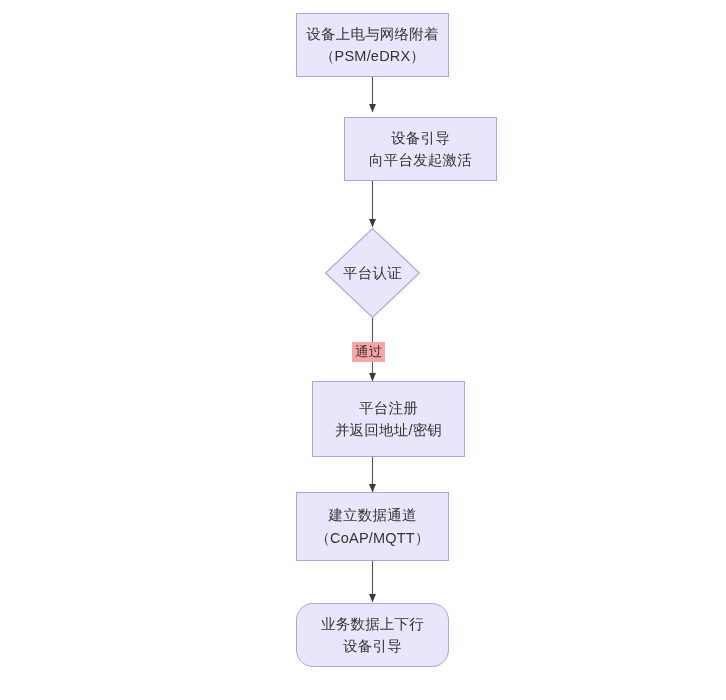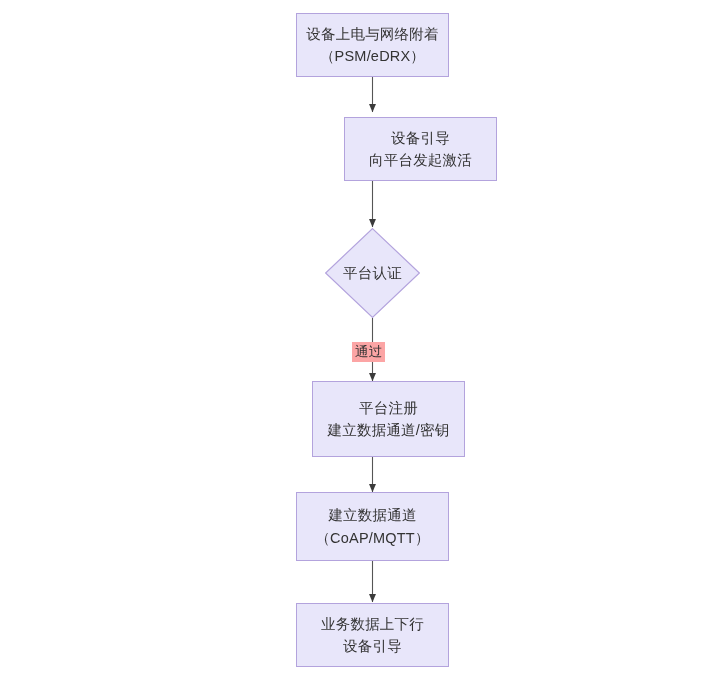--- a/index.html
+++ b/index.html
@@ -125,26 +125,26 @@
     <svg class="diamond-shape" viewBox="0 0 95 90" preserveAspectRatio="none" xmlns="http://www.w3.org/2000/svg">
       <polygon points="47.5,0.6 94.4,45 47.5,89.4 0.6,45" fill="#e8e6fa" stroke="#b3a3dd" stroke-width="1.2"></polygon>
     </svg>
     <span class="diamond-label">平台认证</span>
   </div>
 
   <div class="edge-label" style="left:352px; top:342px;">通过</div>
 
   <div class="node" style="left:296px; top:381px; width:153px; height:76px;margin-left:16px;">
     <span class="line">平台注册</span>
-    <span class="line">建立数据通道/密钥</span>
+    <span class="line">并返回地址/密钥</span>
   </div>
 
   <div class="node" style="left:296px; top:492px; width:153px; height:69px;">
     <span class="line">建立数据通道</span>
     <span class="line">（CoAP/MQTT）</span>
   </div>
 
-  <div class="node" style="left:296px; top:603px; width:153px; height:64px;">
+  <div class="node" style="left:296px; top:603px; width:153px; height:64px;border-radius:17px;">
     <span class="line">业务数据上下行</span>
     <span class="line">设备引导</span>
   </div>
 
 </div>
 
 </body></html>

